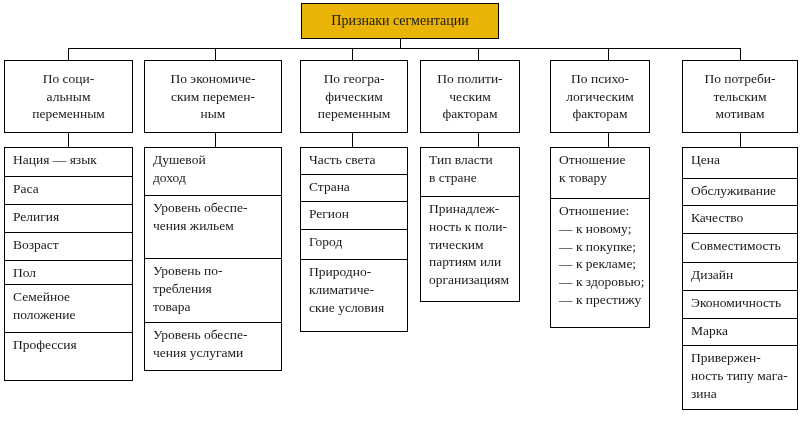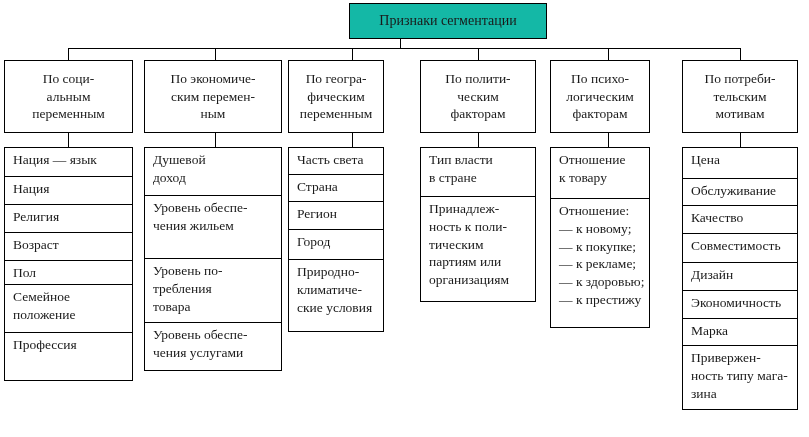--- a/index.html
+++ b/index.html
@@ -2,21 +2,21 @@
 <html><head>
 <meta charset="utf-8">
 <style>
   html,body { margin:0; padding:0; background:#ffffff; }
   .stage {
     position:relative; width:809px; height:437px;
     background:#ffffff; overflow:hidden;
     font-family:"Liberation Serif","DejaVu Serif",serif;
     color:#1a1a1a; font-size:13.5px; line-height:1.32;
   }
-  .box { box-sizing:border-box; border:1px solid #000; background:#14b8a6;margin-left:48px; }
+  .box { box-sizing:border-box; border:1px solid #000; background:#eab308; }
   .root-box {
     position:absolute; left:301px; top:3px; width:198px; height:36px;
     display:flex; align-items:center; justify-content:center;
     text-align:center; font-size:14px;
   }
   svg.connectors { position:absolute; left:0; top:0; }
   .col { position:absolute; top:60px; }
   .hdr {
     box-sizing:border-box; border:1px solid #000; height:73px;
     display:flex; align-items:center; justify-content:center;
@@ -24,22 +24,22 @@
   }
   .list { box-sizing:border-box; border:1px solid #000; margin-top:14px; }
   .cell {
     box-sizing:border-box; border-top:1px solid #000;
     padding:3px 2px 2px 8px; white-space:pre-line; overflow:hidden;font-family:Liberation Serif, serif;
   }
   .cell:first-child { border-top:none; }
   
   .c1 { left:4px;   width:129px; }
   .c2 { left:144px; width:138px; }
-  .c3 { left:288px; width:96px; }
-  .c4 { left:420px; width:116px; }
+  .c3 { left:300px; width:108px; }
+  .c4 { left:420px; width:100px; }
   .c5 { left:550px; width:100px; }
   .c6 { left:682px; width:116px; }
 </style>
 </head>
 <body>
 
 <div class="stage">
 
   <svg class="connectors" width="809" height="160" shape-rendering="crispEdges">
     <g stroke="#000" stroke-width="1" fill="none">
@@ -61,21 +61,21 @@
   </svg>
 
   <div class="box root-box">Признаки сегментации</div>
 
   <div class="col c1">
     <div class="hdr">По соци-
 альным
 переменным</div>
     <div class="list">
       <div class="cell" style="min-height:28px">Нация — язык</div>
-      <div class="cell" style="min-height:28px">Нация</div>
+      <div class="cell" style="min-height:28px">Раса</div>
       <div class="cell" style="min-height:28px">Религия</div>
       <div class="cell" style="min-height:28px">Возраст</div>
       <div class="cell" style="min-height:24px">Пол</div>
       <div class="cell" style="min-height:48px">Семейное
 положение</div>
       <div class="cell" style="min-height:48px">Профессия</div>
     </div>
   </div>
 
   <div class="col c2">

